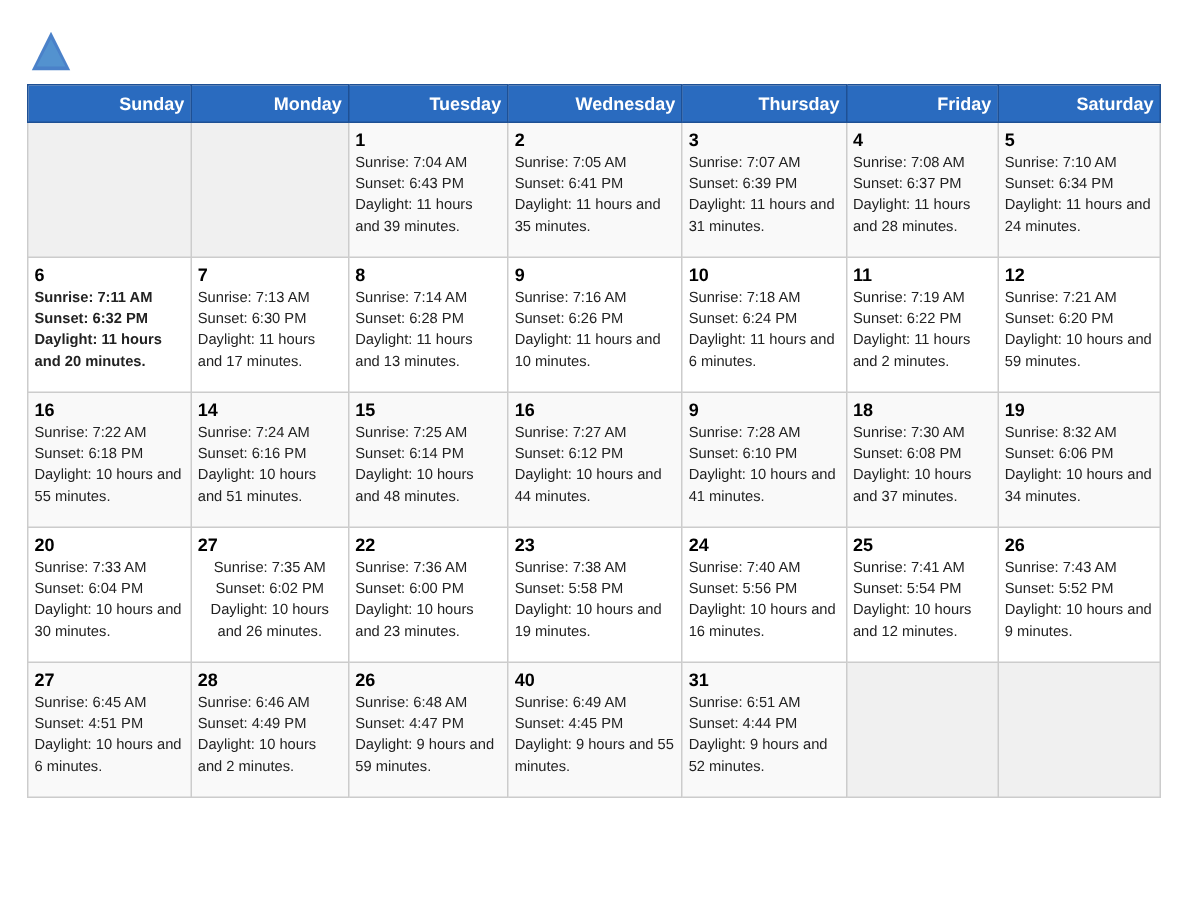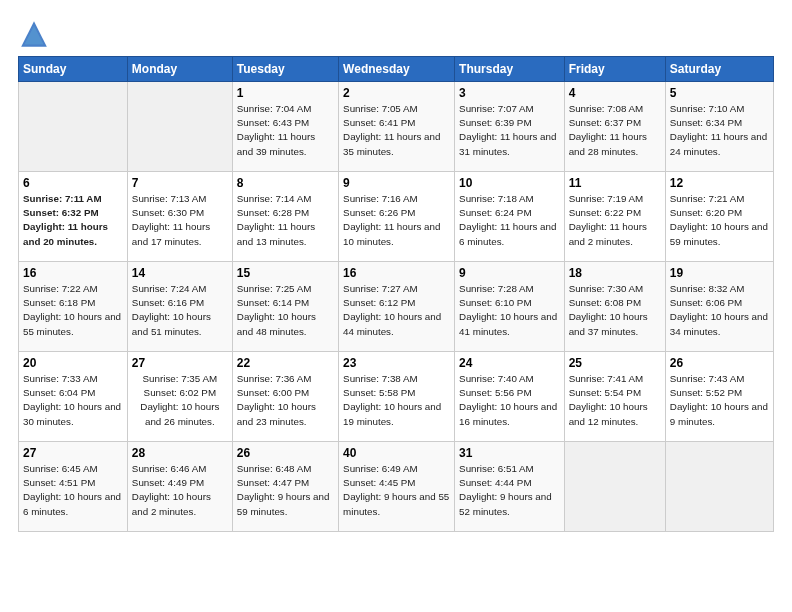--- a/index.html
+++ b/index.html
@@ -55,21 +55,21 @@
     }
     table {
       width: 100%;
       border-collapse: collapse;
       font-size: 10.5px;
     }
     thead tr th {
       background: #2a6bbf;
       color: #fff;
       padding: 5px 4px;
-      text-align: left;
+      text-align: right;
       font-size: 12px;
       font-weight: bold;
       border: 1px solid #1e5094;
     }
     tbody tr td {
       border: 1px solid #ccc;
       vertical-align: top;
       padding: 4px 4px;
       min-height: 70px;
       height: 90px;

